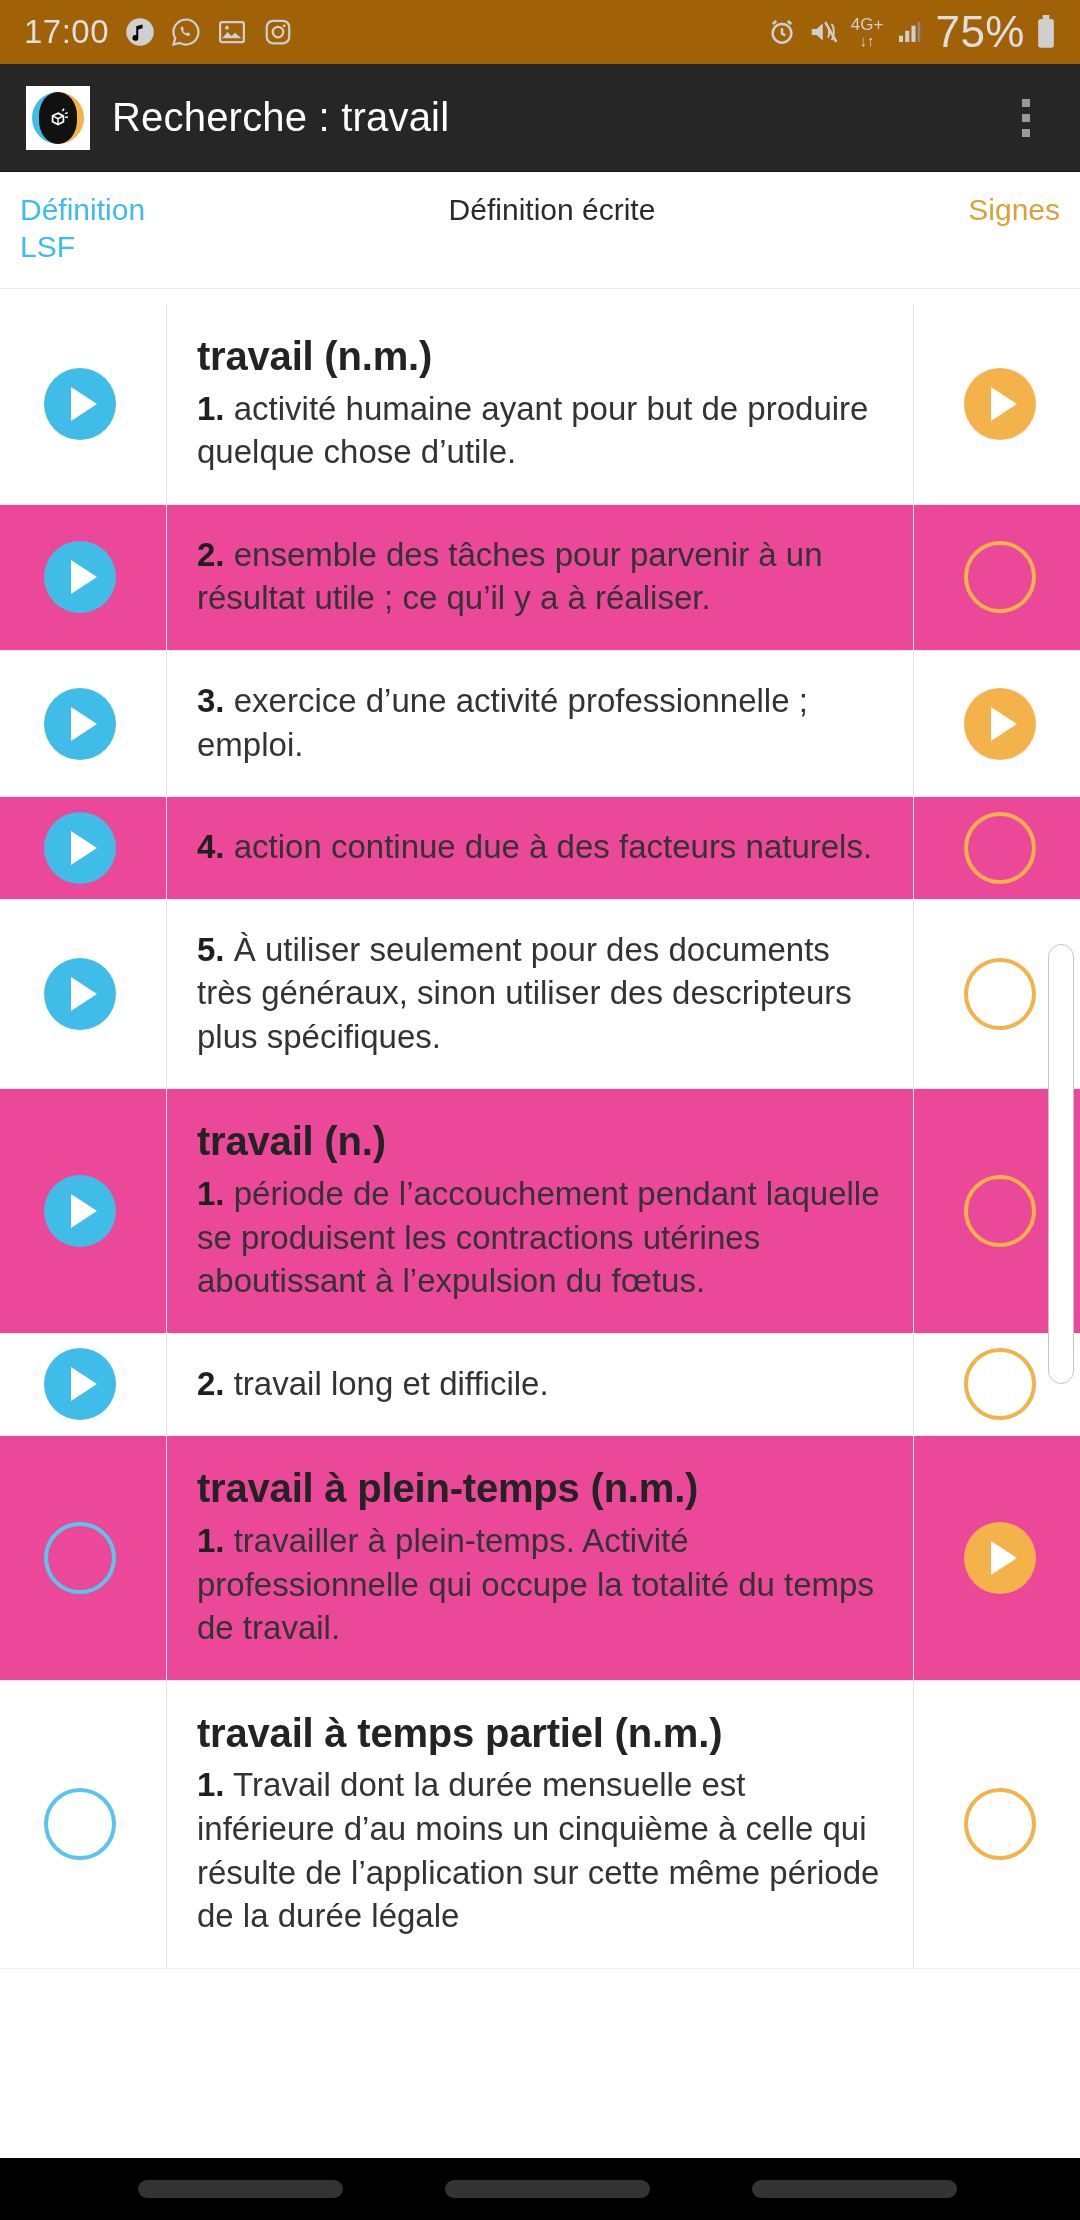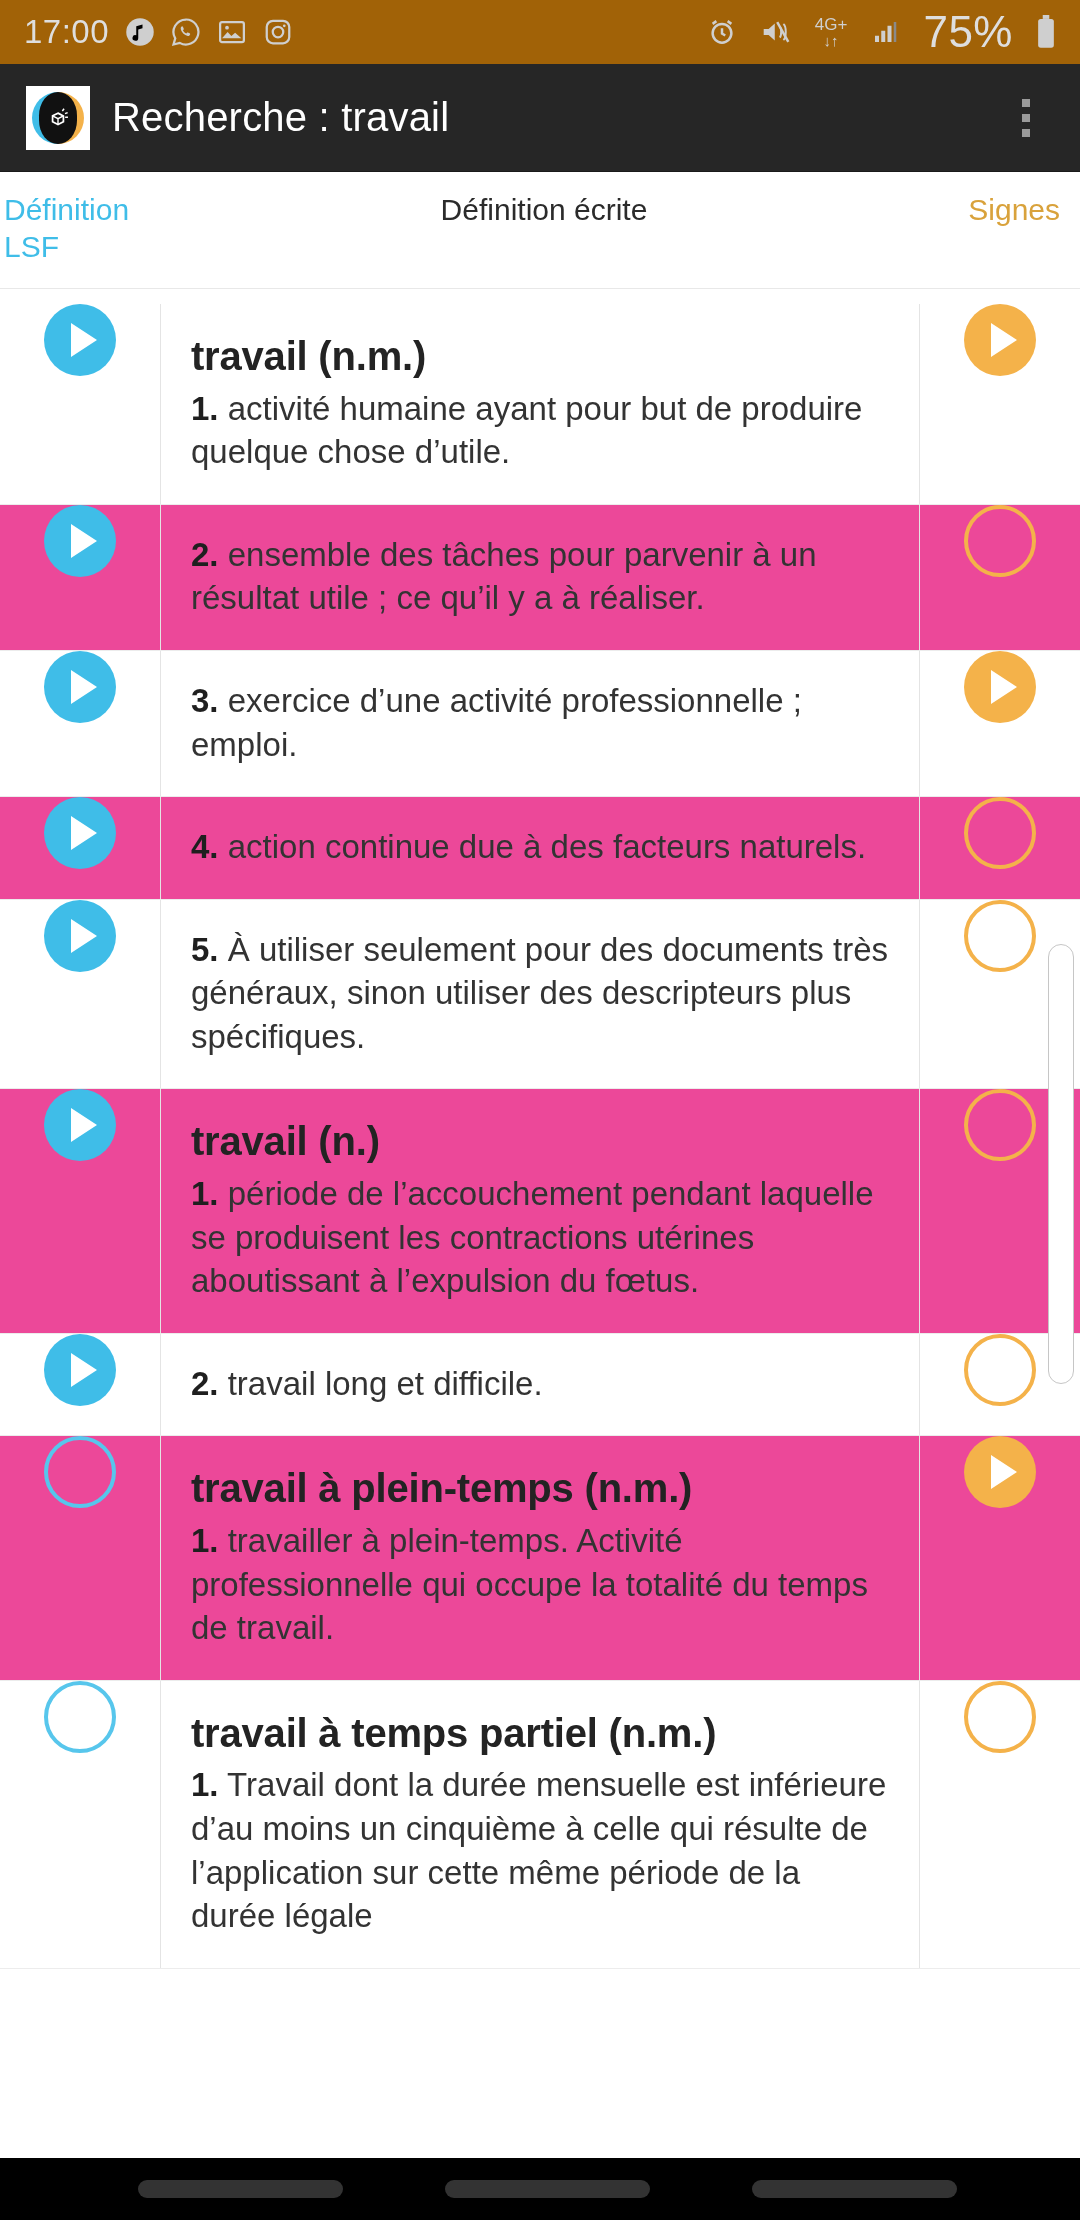--- a/index.html
+++ b/index.html
@@ -11,21 +11,21 @@
   }
   #app { position: relative; width: 1080px; height: 2220px; }
 
   
   .statusbar {
     height: 64px; background: #a16207; color: #d8d8d8;
     display: flex; align-items: center; padding: 0 24px;
   }
   .sb-left { display: flex; align-items: center; gap: 16px; }
   .sb-time { font-size: 33px; letter-spacing: .5px; color: #dedede; }
-  .sb-right { margin-left: auto; display: flex; align-items: center; gap: 23px; }
+  .sb-right { margin-left: auto; display: flex; align-items: center; gap: 11px; }
   .sb-ic { display: inline-flex; align-items: center; justify-content: center;
            color: #cfcfcf; }
   .sb-batt-txt { font-size: 44px; color: #dedede; letter-spacing: .5px; text-align: center; }
   .net-g { font-size: 17px; line-height: 1; color: #cfcfcf; text-align: center; }
   .net-g small { display: block; font-size: 15px; }
 
   
   .appbar {
     height: 108px; background: #262626;
     display: flex; align-items: center; padding: 0 26px;
@@ -54,33 +54,33 @@
   .overflow-btn {
     margin-left: auto; width: 56px; height: 80px;
     display: flex; flex-direction: column; align-items: center;
     justify-content: center; gap: 7px;
   }
   .overflow-btn i { display: block; width: 8px; height: 8px; background: #9a9a9a; }
 
   
   .colheader {
     display: flex; align-items: flex-start;
-    padding: 20px 16px 22px 4px;
+    padding: 20px 16px 22px 20px;
     border-bottom: 1px solid #e8e8e8; background: #fff;
   }
   .ch { font-size: 30px; line-height: 1.23; }
   .ch-lsf   { width: 210px; color: #3FBDE8; }
   .ch-mid   { flex: 1; text-align: center; color: #2b2b2b; }
   .ch-signs { width: 190px; text-align: right; color: #D9A23B; padding-right: 4px; }
 
   
   .list { position: relative; background: #fff; }
   .row {
-    display: flex; align-items: flex-start;
-    border-bottom: 1px solid #ececec; background: #ffffff;
+    display: flex; align-items: center;
+    border-bottom: 1px solid #ececec; background: #ffffff; gap: 6px;
   }
   .row.alt { background: #ec4899; }
   .cell-left, .cell-right {
     width: 160px; flex: 0 0 160px;
     display: flex; align-items: center; justify-content: center;
   }
   .cell-mid {
     flex: 1; min-width: 0;
     padding: 28px 30px 30px 30px;
     border-left: 1px solid #e4e4e4; border-right: 1px solid #e4e4e4;

